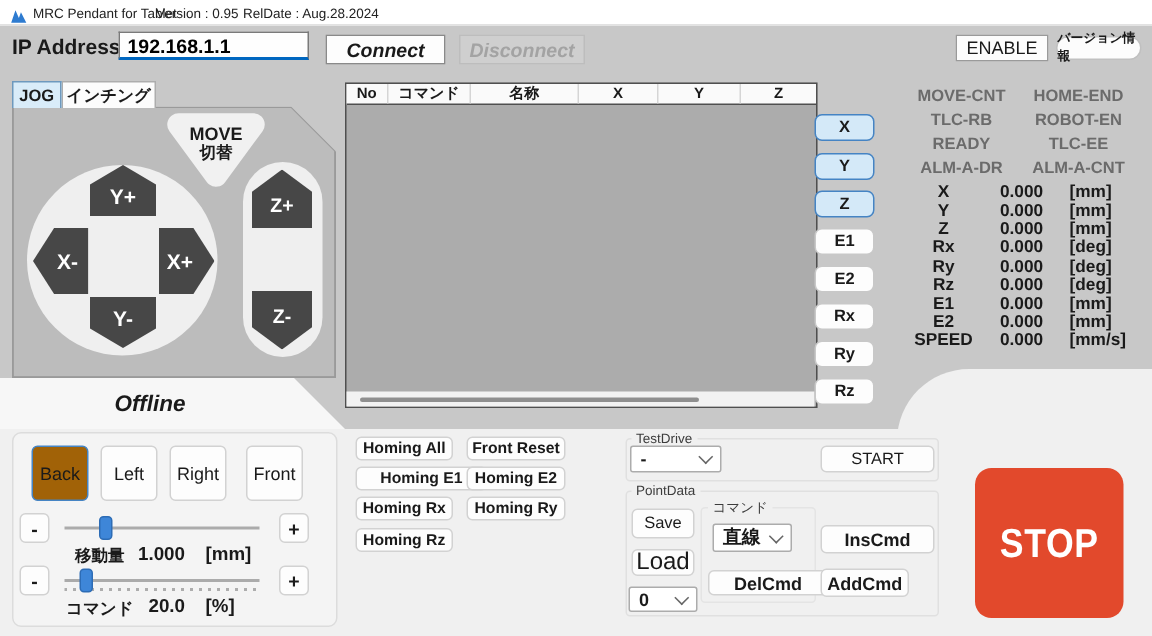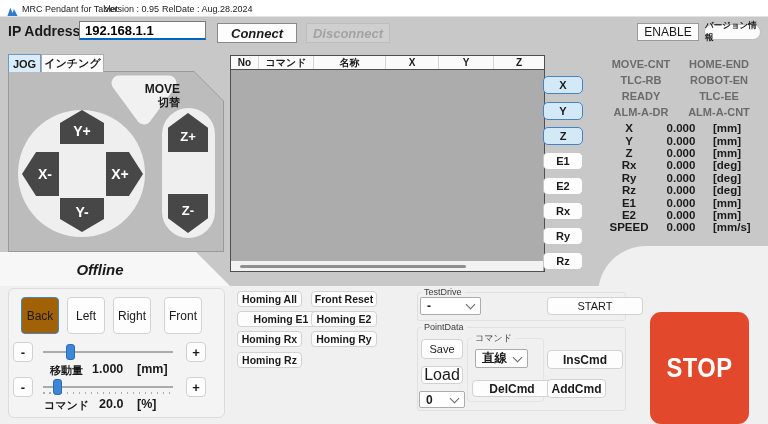--- a/index.html
+++ b/index.html
@@ -81,21 +81,21 @@
 <div class="abs" style="left:8px;top:71px;width:216px;height:181px;background:#9A9A9A;
             clip-path:polygon(0 0,186px 0,216px 30px,216px 181px,0 181px)">
   <div class="abs" style="left:1px;top:1px;width:214px;height:179px;background:#BCBCBC;
               clip-path:polygon(0 0,185px 0,214px 29px,214px 179px,0 179px)"></div>
 </div>
 
 <div class="abs" style="left:108px;top:74px;width:72px;height:52px">
   <svg width="72" height="52" viewBox="0 0 72 52" style="position:absolute;left:0;top:0">
     <path d="M11 9 L61 9 L36 43 Z" fill="#F1F1F1" stroke="#F1F1F1" stroke-width="15" stroke-linejoin="round"></path>
   </svg>
-  <div class="abs" style="left:0;top:9px;width:72px;text-align:right;line-height:13px">
+  <div class="abs" style="left:0;top:9px;width:72px;text-align:center;line-height:13px">
     <div style="font-size:12px;font-weight:bold">MOVE</div>
     <div style="font-size:11px;font-weight:bold">切替</div>
   </div>
 </div>
 
 <div class="abs" style="left:18px;top:110px;width:127px;height:127px;background:#EFEFEF;border-radius:50%"></div>
 <div class="abs key up" style="left:60px;top:110px;width:44px;height:34px;font-size:14px">
   <span>Y+</span>
 </div>
 <div class="abs key left" style="left:22px;top:152px;width:37px;height:44px;font-size:14px">
@@ -282,21 +282,21 @@
 <div class="abs flex btn" style="left:237px;top:352px;width:65px;height:16px;font-size:10.5px;font-weight:bold">
     <span>Homing Rz</span>
   </div>
 
 <div class="abs groupbox" style="left:417px;top:292px;width:209px;height:29px"></div>
 <span class="grouplabel" style="left:421px;top:287px">TestDrive</span>
 <div class="abs dd" style="left:420px;top:297px;width:61px;height:18px;font-size:12px;font-weight:bold">
   <span>-</span>
   <span class="chev"></span>
 </div>
-<div class="abs flex btn" style="left:547px;top:297px;width:96px;height:18px;font-size:11px">
+<div class="abs flex btn" style="left:547px;top:297px;width:76px;height:18px;font-size:11px">
   <span>START</span>
 </div>
 
 <div class="abs groupbox" style="left:417px;top:327px;width:209px;height:84px"></div>
 <span class="grouplabel" style="left:421px;top:322px">PointData</span>
 
 <div class="abs flex btn" style="left:421px;top:339px;width:42px;height:20px;font-size:11px">
   <span>Save</span>
 </div>
 <div class="abs flex btn" style="left:421px;top:366px;width:42px;height:18px;font-size:16px">
@@ -316,15 +316,15 @@
 <div class="abs flex btn" style="left:547px;top:350px;width:76px;height:19px;font-size:12px;font-weight:bold">
   <span>InsCmd</span>
 </div>
 <div class="abs flex btn" style="left:472px;top:380px;width:80px;height:17px;font-size:12px;font-weight:bold">
   <span>DelCmd</span>
 </div>
 <div class="abs flex btn" style="left:547px;top:379px;width:59px;height:19px;font-size:12px;font-weight:bold">
   <span>AddCmd</span>
 </div>
 
-<div class="abs flex" style="left:650px;top:312px;width:99px;height:112px;background:#E2492C;border-radius:11px">
+<div class="abs flex" style="left:650px;top:312px;width:99px;height:100px;background:#E2492C;border-radius:11px">
   <span style="color:#FFF;font-size:27px;font-weight:bold;transform:scaleX(0.88);letter-spacing:0.5px">STOP</span>
 </div>
 
 </body></html>

